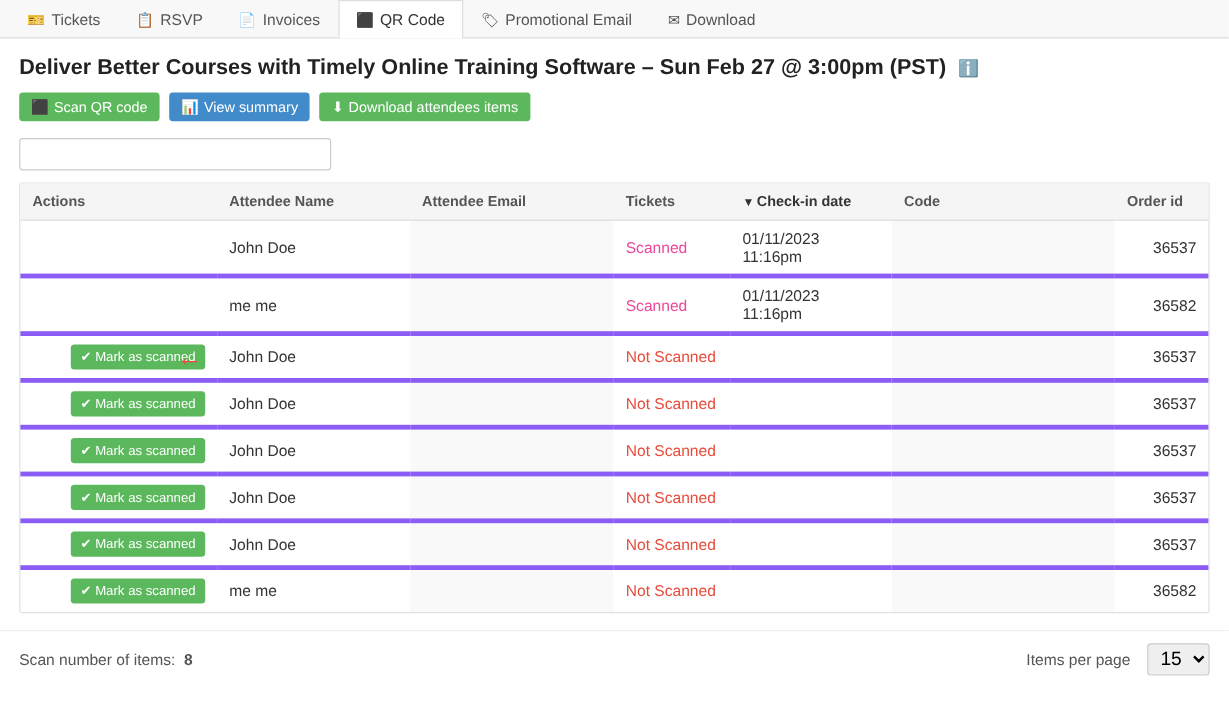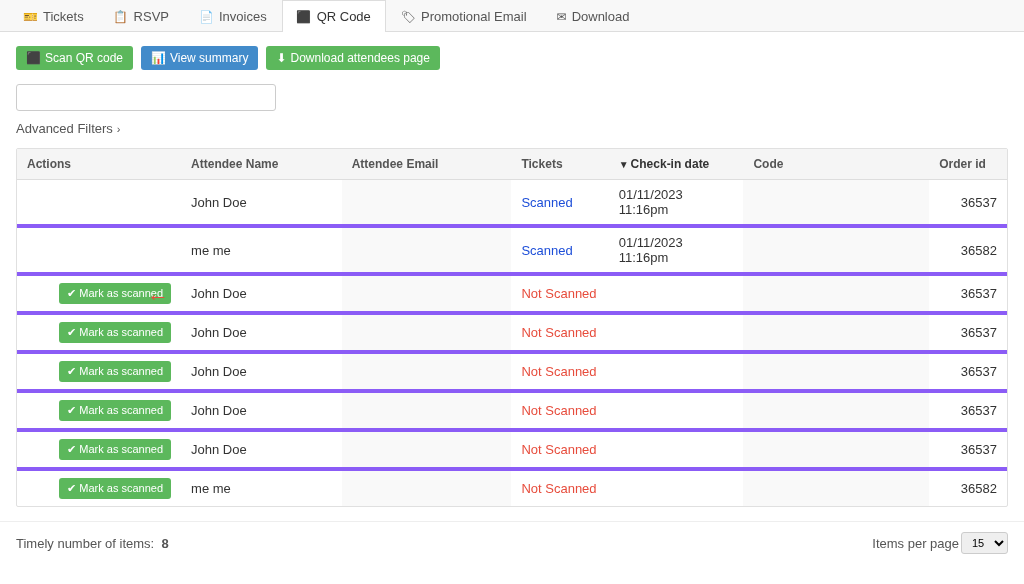--- a/index.html
+++ b/index.html
@@ -35,30 +35,30 @@
     
     .table-wrap { border: 1px solid #e0e0e0; border-radius: 2px; }
     table { width: 100%; border-collapse: collapse; }
     thead tr { background: #f5f5f5; }
     th { padding: 8px 10px; text-align: left; font-weight: 600; font-size: 12px; color: #555; border-bottom: 1px solid #ddd; }
     th.center { text-align: left; }
     td { padding: 7px 10px; border-bottom: 4px solid #8b5cf6; font-size: 13px; vertical-align: middle; }
     tr:last-child td { border-bottom: none; }
     .td-actions { text-align: center; width: 120px; }
     .td-code { background: #f9f9f9; width: 200px; }
-    .status-scanned { color: #1d4ed8; font-size: 13px; }
+    .status-scanned { color: #ec4899; font-size: 13px; }
     .status-not-scanned { color: #e74c3c; font-size: 13px; }
     .btn-mark { background: #5cb85c; color: #fff; padding: 4px 8px; border: none; border-radius: 3px; font-size: 11px; cursor: pointer; white-space: nowrap; margin-left: 32px; }
     .arrow-cell { position: relative; }
     .red-arrow { color: #e74c3c; font-size: 22px; position: absolute; left: 130px; top: 50%; transform: translateY(-50%); }
 
     
     .footer { display: flex; justify-content: space-between; align-items: center; padding: 10px 16px; font-size: 13px; color: #555; border-top: 1px solid #eee; }
-    .items-per-page { display: flex; align-items: center; gap: 2px; }
-    .items-select { padding: 3px 6px; border: 1px solid #ccc; border-radius: 3px; font-size: 11px; }
+    .items-per-page { display: flex; align-items: center; gap: 14px; }
+    .items-select { padding: 3px 6px; border: 1px solid #ccc; border-radius: 3px; font-size: 16px; }
 
     .col-actions { width: 120px; }
     .col-name { width: 170px; }
     .col-email { width: 180px; }
     .col-status { width: 100px; }
     .col-checkin { width: 140px; }
     .col-code { width: 200px; }
     .col-orderid { width: 80px; }
 
     .sort-icon { font-size: 10px; margin-right: 2px; }
@@ -88,43 +88,43 @@
     <span>Promotional Email</span>
   </div>
   <div class="tab">
     <span class="tab-icon">✉</span>
     <span>Download</span>
   </div>
 </div>
 
 <div class="main">
 
+  <div class="page-title">
+    <span>Deliver Better Courses with Timely Online Training Software – Sun Feb 27 @ 3:00pm (PST)</span>
+    &nbsp;<span style="font-size:14px;cursor:pointer;">ℹ️</span>
+  </div>
 
   <div class="action-buttons">
     <button class="btn btn-green">
       <span>⬛</span>
       <span>Scan QR code</span>
     </button>
     <button class="btn btn-blue">
       <span>📊</span>
       <span>View summary</span>
     </button>
     <button class="btn btn-green">
       <span>⬇</span>
-      <span>Download attendees page</span>
+      <span>Download attendees items</span>
     </button>
   </div>
 
 
   <input class="search-input" type="text" placeholder="" style="">
 
-  <div class="advanced-filters">
-    <span>Advanced Filters</span>
-    <span class="chevron">›</span>
-  </div>
 
   <div class="table-wrap">
     <table>
       <thead>
         <tr>
           <th class="col-actions center">Actions</th>
           <th class="col-name">Attendee Name</th>
           <th class="col-email">Attendee Email</th>
           <th class="col-status">Tickets</th>
           <th class="col-checkin" style="cursor:pointer;font-weight:700;color:#333;">
@@ -208,21 +208,21 @@
             <td style="text-align: right;">36582</td>
           </tr>
         </tbody>
     </table>
   </div>
 
 </div>
 
 <div class="footer">
   <div>
-    <span>Timely number of items:</span>
+    <span>Scan number of items:</span>
     &nbsp;<strong>8</strong>
   </div>
   <div class="items-per-page">
     <span>Items per page</span>
     <select class="items-select">
       <option value="15">15</option>
       <option value="25">25</option>
       <option value="50">50</option>
     </select>
   </div>

